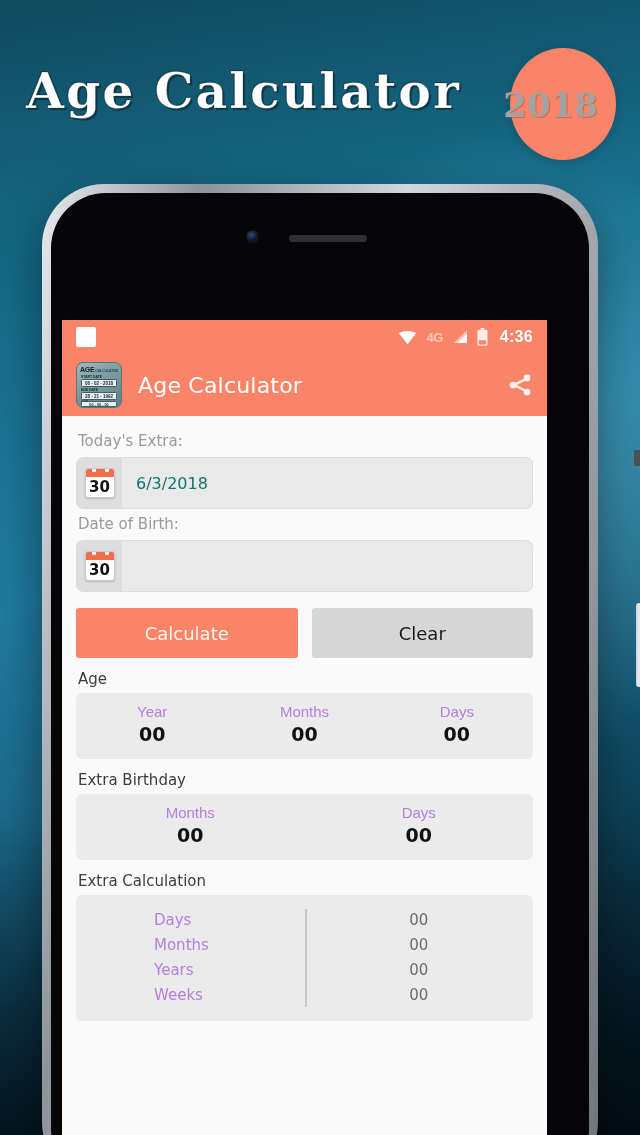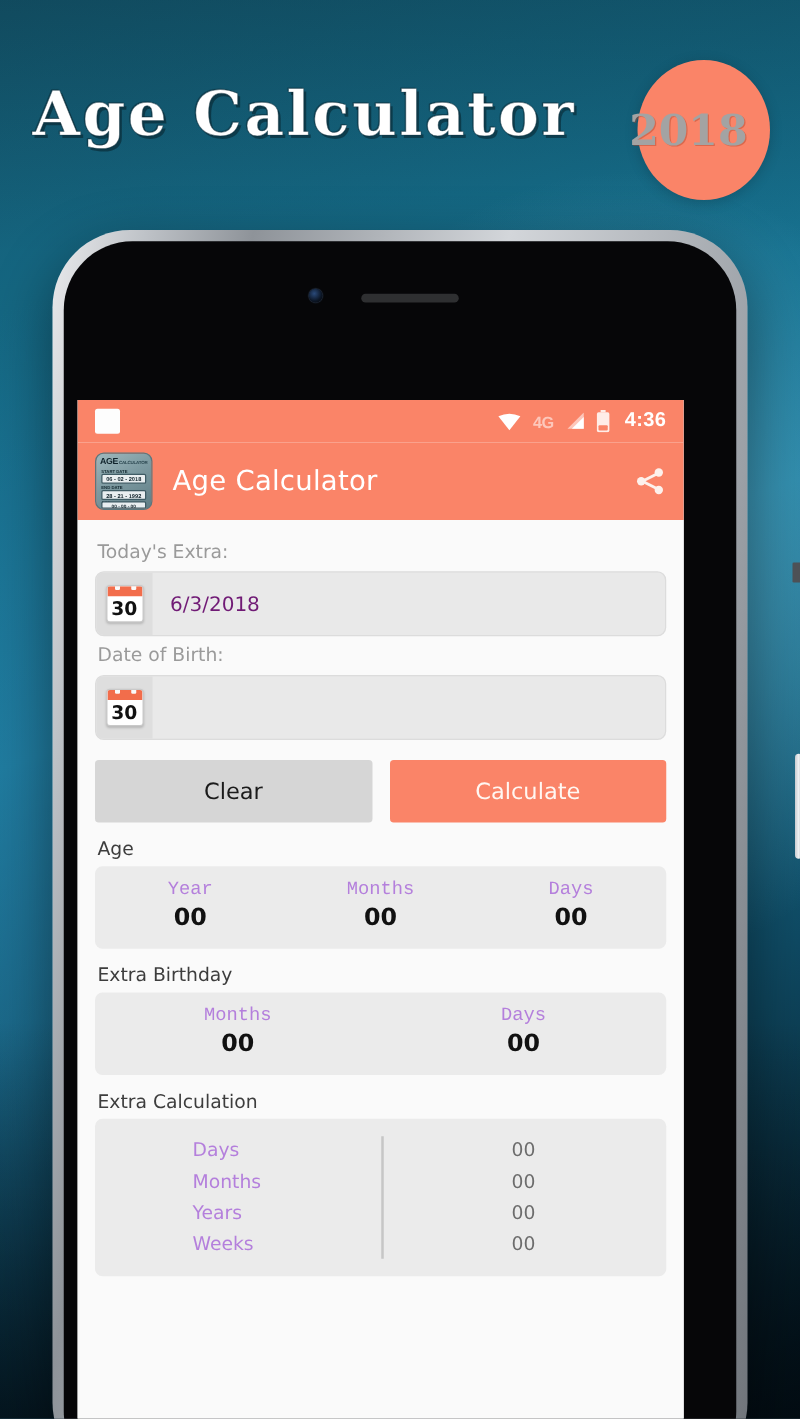--- a/index.html
+++ b/index.html
@@ -187,21 +187,21 @@
     position:absolute; top:-2px; width:4px; height:5px; border-radius:1px; background:#fafafa;
   }
   .cal-ico .ring.r1{ left:6px; }
   .cal-ico .ring.r2{ left:19px; }
   .cal-ico .cal-num{
     position:absolute; left:0; right:0; top:9px;
     text-align:center; font-size:15px; font-weight:bold; color:#111;
     font-family:"DejaVu Sans", sans-serif; line-height:19px;
   }
   .date-value{
-    font-size:16px; color:#701a75; padding-left:14px;
+    font-size:16px; color:#0f766e; padding-left:14px;
     font-family:"DejaVu Sans", sans-serif;
   }
 
   
   .btn-row{ display:flex; gap:14px; margin-top:16px; }
   .btn{
     flex:1; height:50px; border-radius:3px;
     display:flex; align-items:center; justify-content:center;
     font-size:18px; cursor:pointer; border:none;
     font-family:"DejaVu Sans", sans-serif;
@@ -215,21 +215,21 @@
     font-family:"DejaVu Sans", sans-serif;
   }
   .card{
     background:#ebebeb; border-radius:6px;
     padding:10px 0 14px 0;
   }
   .cols{ display:flex; }
   .col{ flex:1; text-align:center; }
   .col-head{
     font-size:15px; color:#b47fdc; margin-bottom:3px;
-    font-family:Liberation Mono, monospace;
+    font-family:Liberation Sans, sans-serif;
   }
   .col-val{
     font-size:19px; font-weight:bold; color:#111;
     font-family:"DejaVu Sans", sans-serif;
   }
 
   
   .extra{ position:relative; padding:12px 0 14px 0; }
   .extra-row{ display:flex; align-items:center; height:25px; }
   .extra-name{
@@ -341,22 +341,22 @@
           <div class="cal-top"></div>
           <div class="ring r1"></div>
           <div class="ring r2"></div>
           <div class="cal-num">30</div>
         </div>
       </div>
       <div class="date-value"></div>
     </div>
 
     <div class="btn-row">
+      <div class="btn btn-calc">Calculate</div>
       <div class="btn btn-clear">Clear</div>
-      <div class="btn btn-calc">Calculate</div>
     </div>
 
     <div class="sec-label">Age</div>
     <div class="card">
       <div class="cols">
         <div class="col">
           <div class="col-head">Year</div>
           <div class="col-val">00</div>
         </div>
         <div class="col">

